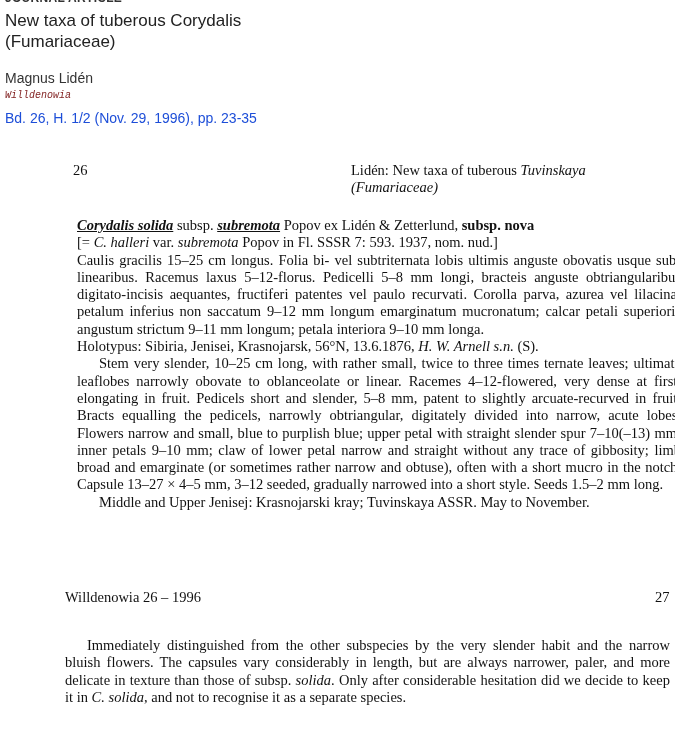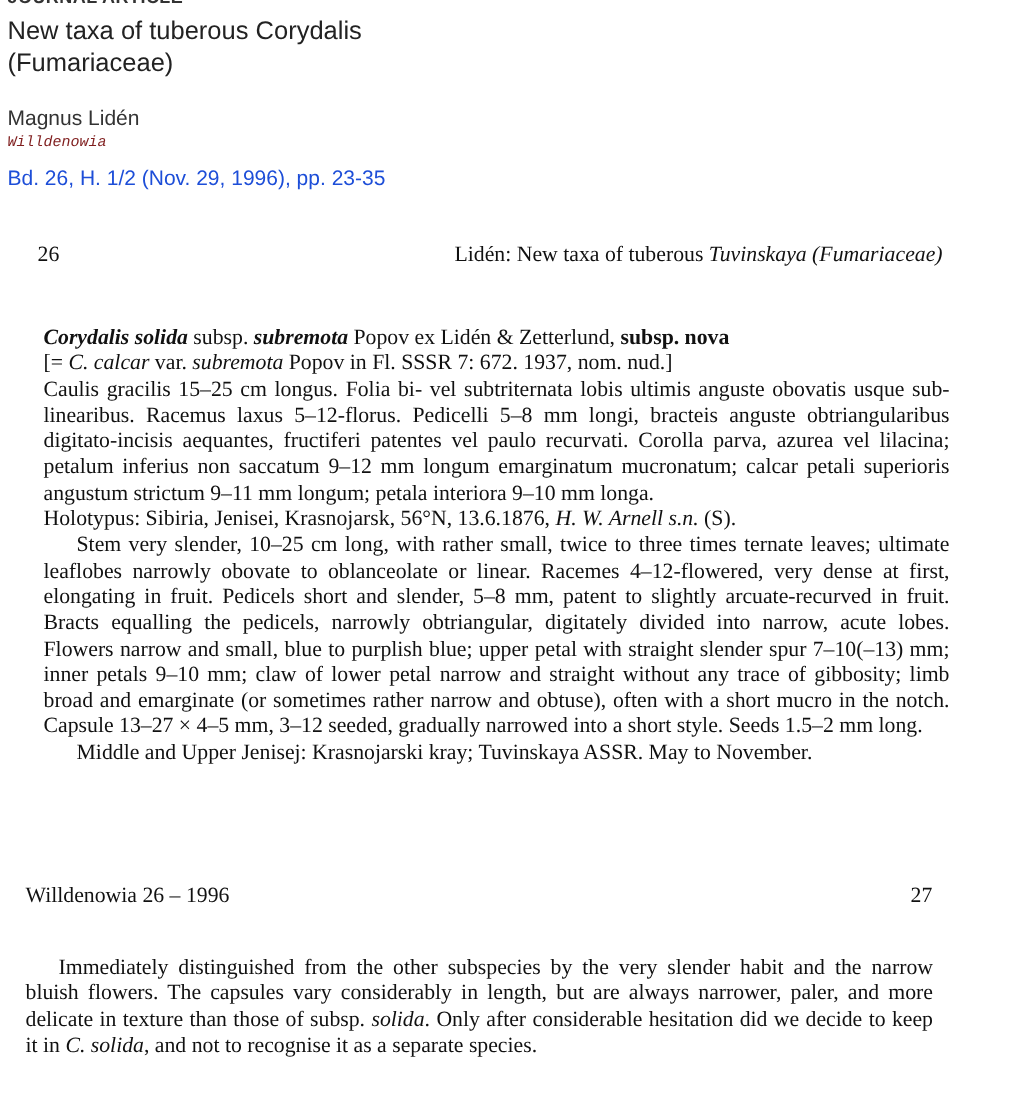--- a/index.html
+++ b/index.html
@@ -3,53 +3,53 @@
   <meta charset="utf-8">
   <style>
     html, body { margin: 0; padding: 0; background: #ffffff; }
     body { width: 675px; height: 736px; position: relative; overflow: hidden; color: #111; }
     .kicker { position: absolute; left: 5px; top: -9px; font-size: 12px; font-weight: bold; letter-spacing: 0.3px; color: #333; font-family: "Liberation Sans", sans-serif; text-transform: uppercase; }
     .title { position: absolute; left: 5px; top: 10px; width: 330px; font-size: 17px; font-weight: normal; line-height: 21px; color: #222; font-family: "Liberation Sans", sans-serif; }
     .author { position: absolute; left: 5px; top: 70px; font-size: 14px; color: #333; font-family: "Liberation Sans", sans-serif; }
     .journal { position: absolute; left: 5px; top: 90px; font-size: 10px; font-style: italic; color: #7f1d1d; font-family: Liberation Mono, monospace; }
     .issue { position: absolute; left: 5px; top: 110px; font-size: 14px; color: #1d4ed8; font-family: "Liberation Sans", sans-serif; }
 
-    .serif { font-family: "Liberation Serif", serif; color: #111; }
+    .serif { font-family: "Liberation Serif", serif; color: #111; margin-left: 48px; }
     .run-head { position: absolute; font-size: 14.5px; }
     .pg26 { left: 25px; top: 162px; }
     .rh-right { left: 303px; top: 162px; }
     .pg27-left { left: 17px; top: 589px; }
     .pg27-num { left: 607px; top: 589px; }
 
     .block { position: absolute; left: 29px; width: 604px; font-size: 14.5px; line-height: 17.3px; text-align: justify; }
     .block p { margin: 0; }
     .indent { text-indent: 22px; }
     .noindent { text-indent: 0; }
     .b1 { top: 217px; }
     .b2 { left: 17px; width: 605px; top: 637px; }
-    b i, i b { font-weight: bold; font-style: italic; }
+    b i, i b { font-weight: bold; font-style: italic; text-decoration: underline; }
   </style>
 </head>
 <body>
 
 <div>
   <div class="kicker">JOURNAL ARTICLE</div>
   <div class="title">New taxa of tuberous Corydalis (Fumariaceae)</div>
   <div class="author">Magnus Lidén</div>
   <div class="journal">Willdenowia</div>
   <div class="issue">Bd. 26, H. 1/2 (Nov. 29, 1996), pp. 23-35</div>
 </div>
 
 <div>
   <div class="run-head serif pg26">26</div>
   <div class="run-head serif rh-right"><span>Lidén: New taxa of tuberous </span><i>Tuvinskaya</i> <i>(Fumariaceae)</i></div>
 
   <div class="block serif b1">
     <p class="noindent"><b><i>Corydalis solida</i></b><span> subsp. </span><b><i>subremota</i></b><span> Popov ex Lidén &amp; Zetterlund, </span><b>subsp. nova</b></p>
-    <p class="noindent"><span>[= </span><i>C. calcar</i><span> var. </span><i>subremota</i><span> Popov in Fl. SSSR 7: 672. 1937, nom. nud.]</span></p>
+    <p class="noindent"><span>[= </span><i>C. halleri</i><span> var. </span><i>subremota</i><span> Popov in Fl. SSSR 7: 593. 1937, nom. nud.]</span></p>
     <p class="noindent">Caulis gracilis 15–25 cm longus. Folia bi- vel subtriternata lobis ultimis anguste obovatis usque sub-linearibus. Racemus laxus 5–12-florus. Pedicelli 5–8 mm longi, bracteis anguste obtriangularibus digitato-incisis aequantes, fructiferi patentes vel paulo recurvati. Corolla parva, azurea vel lilacina; petalum inferius non saccatum 9–12 mm longum emarginatum mucronatum; calcar petali superioris angustum strictum 9–11 mm longum; petala interiora 9–10 mm longa.</p>
     <p class="noindent"><span>Holotypus: Sibiria, Jenisei, Krasnojarsk, 56°N, 13.6.1876, </span><i>H. W. Arnell s.n.</i><span> (S).</span></p>
     <p class="indent">Stem very slender, 10–25 cm long, with rather small, twice to three times ternate leaves; ultimate leaflobes narrowly obovate to oblanceolate or linear. Racemes 4–12-flowered, very dense at first, elongating in fruit. Pedicels short and slender, 5–8 mm, patent to slightly arcuate-recurved in fruit. Bracts equalling the pedicels, narrowly obtriangular, digitately divided into narrow, acute lobes. Flowers narrow and small, blue to purplish blue; upper petal with straight slender spur 7–10(–13) mm; inner petals 9–10 mm; claw of lower petal narrow and straight without any trace of gibbosity; limb broad and emarginate (or sometimes rather narrow and obtuse), often with a short mucro in the notch. Capsule 13–27 × 4–5 mm, 3–12 seeded, gradually narrowed into a short style. Seeds 1.5–2 mm long.</p>
     <p class="indent">Middle and Upper Jenisej: Krasnojarski kray; Tuvinskaya ASSR. May to November.</p>
   </div>
 </div>
 
 <div>
   <div class="run-head serif pg27-left">Willdenowia 26 – 1996</div>
   <div class="run-head serif pg27-num">27</div>

